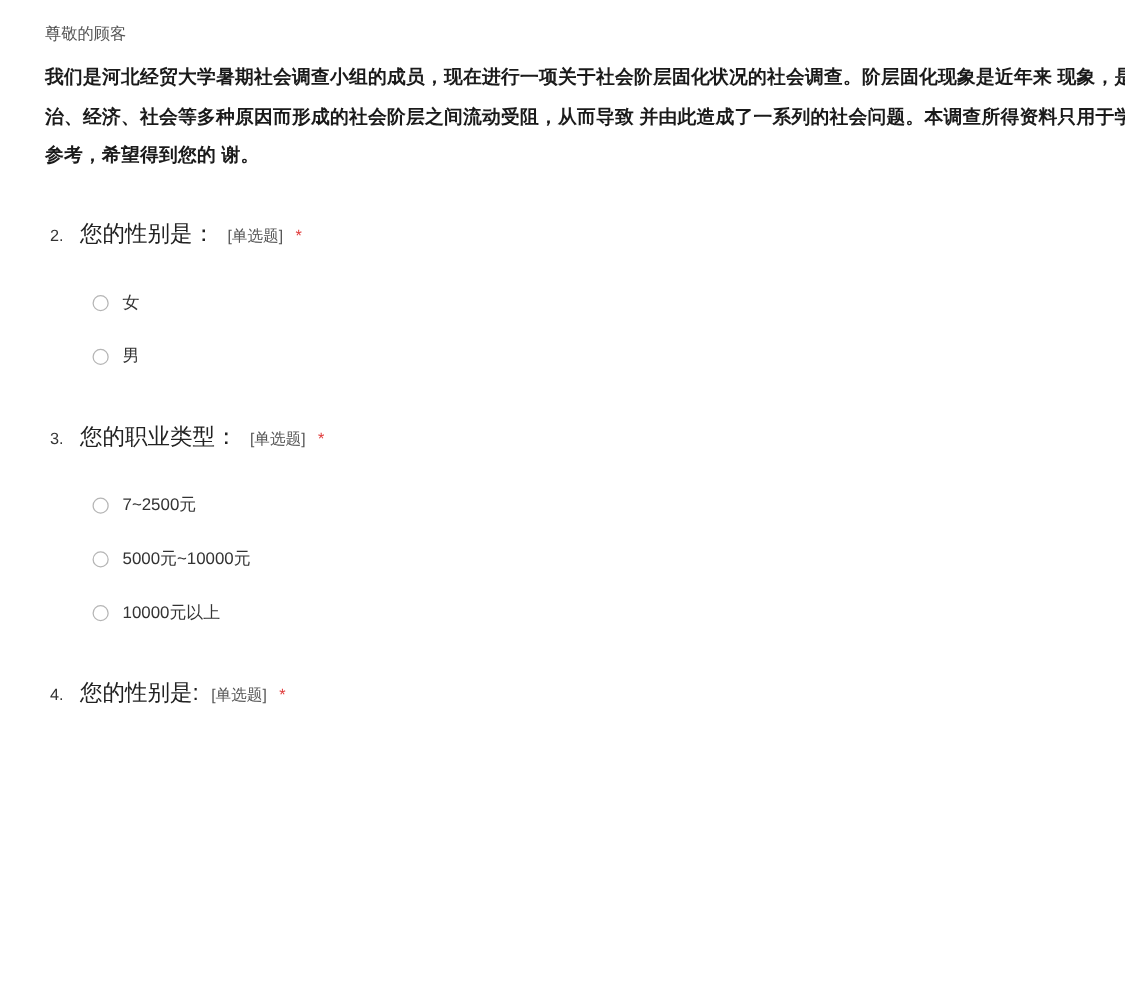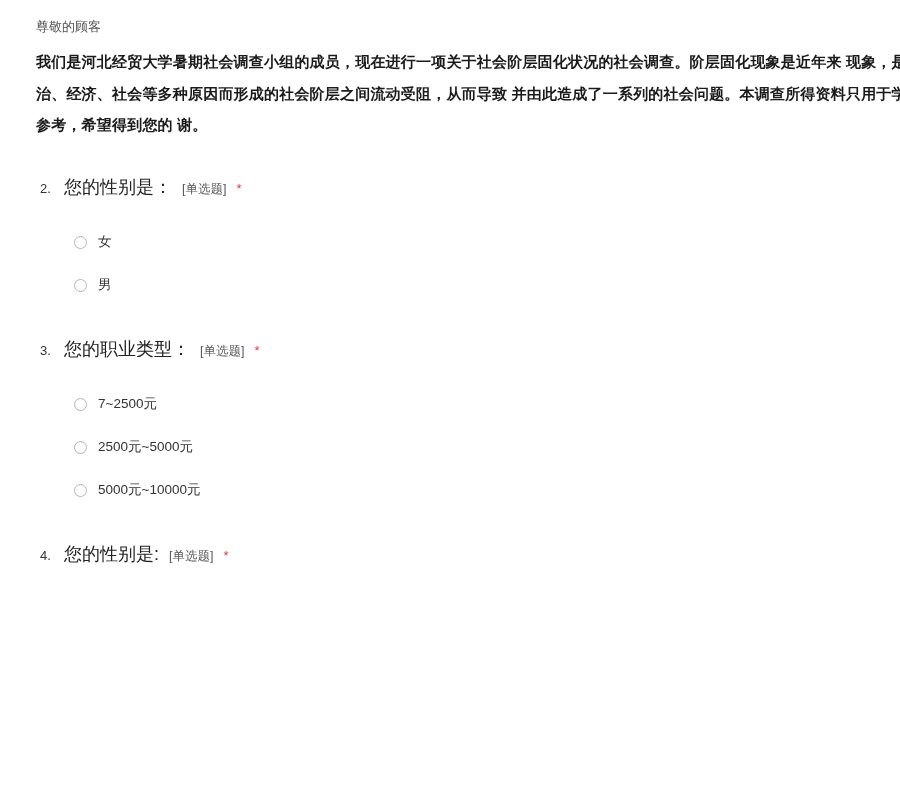--- a/index.html
+++ b/index.html
@@ -138,25 +138,25 @@
         <span class="q-type">[单选题]</span>
         <span class="q-required">*</span>
       </div>
       <div class="options">
         <div class="option">
           <span class="radio"></span>
           <span class="option-label">7~2500元</span>
         </div>
         <div class="option">
           <span class="radio"></span>
-          <span class="option-label">2500元~5000元</span>
+          <span class="option-label">5000元~10000元</span>
         </div>
         <div class="option">
           <span class="radio"></span>
-          <span class="option-label">5000元~10000元</span>
+          <span class="option-label">10000元以上</span>
         </div>
       </div>
     </div>
 
     <div class="question q-gap-3">
       <div class="q-header">
         <span class="q-num">4.</span>
         <span class="q-title">您的性别是:</span>
         <span class="q-type">[单选题]</span>
         <span class="q-required">*</span>

